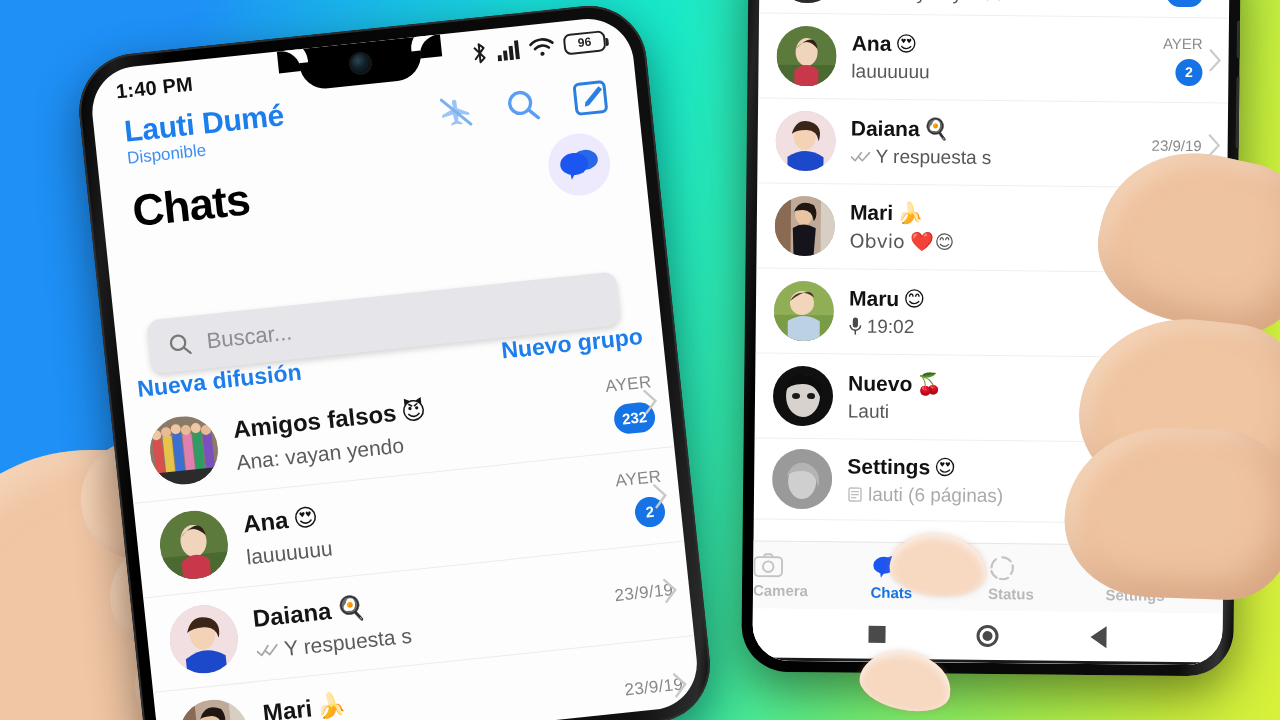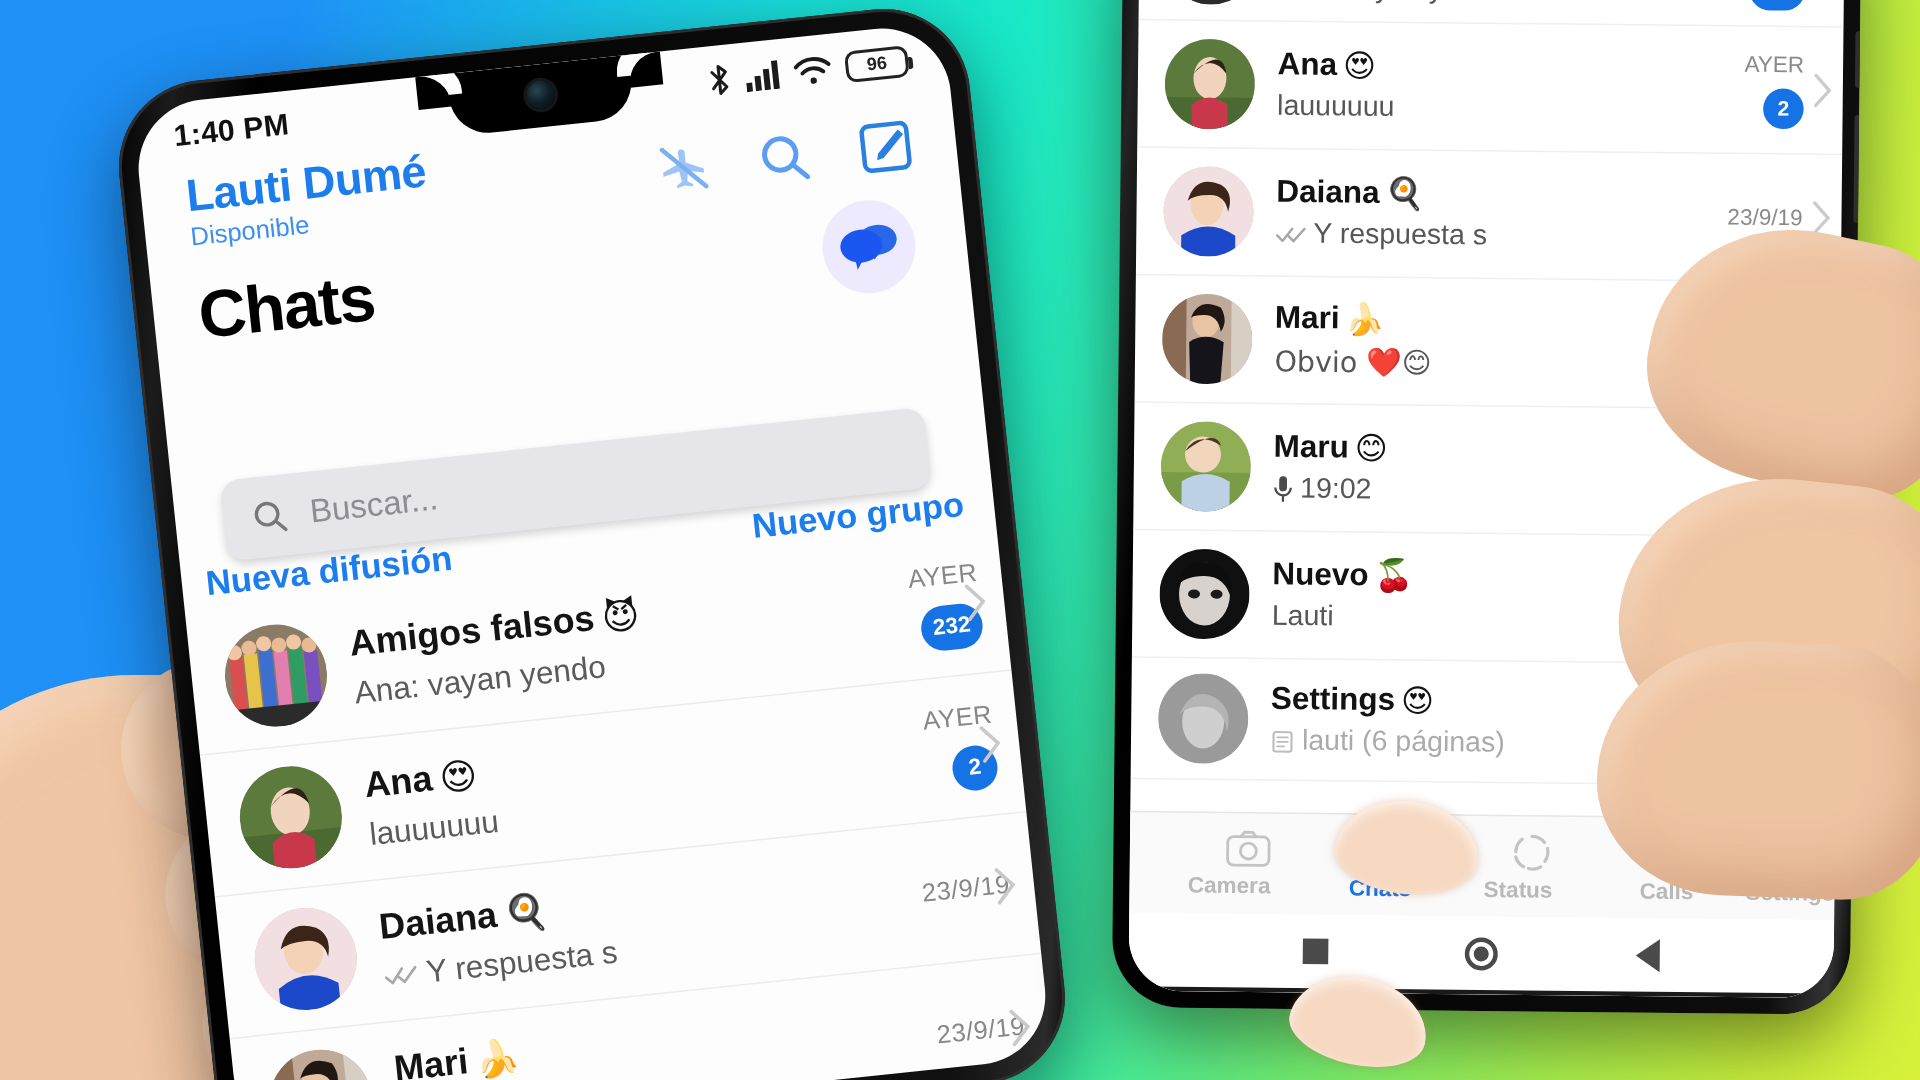--- a/index.html
+++ b/index.html
@@ -118,21 +118,21 @@
   .r-av { width:60px; height:60px; border-radius:50%; flex:0 0 60px; overflow:hidden; background:#cfcfcf; position:relative; }
   .r-name { font-size:21px; font-weight:700; color:#121212; display:flex; align-items:center; gap:4px; white-space:nowrap; }
   .r-msg { font-size:19px; color:#575757; margin-top:5px; display:flex; align-items:center; gap:5px; white-space:nowrap; overflow:hidden; }
   .r-time { font-size:15px; color:#8a8a8a; }
   .r-badge { background:#1573e6; color:#fff; border-radius:999px; min-width:27px; height:27px; padding:0 7px; display:flex; align-items:center; justify-content:center; font-size:14px; font-weight:700; }
   .r-right { flex:0 0 auto; display:flex; flex-direction:column; align-items:flex-end; gap:7px; min-width:76px; padding-right:14px;}
   .r-chev { position:absolute; right:6px; top:50%; transform:translateY(-50%); color:#cbcbcb; }
 
   
   .tabbar { flex:0 0 auto; height:68px; background:#fafafa; border-top:1px solid #e6e6e6; display:flex; align-items:center; }
-  .tab { flex:1 1 0; display:flex; flex-direction:column; align-items:flex-end; justify-content:center; gap:3px; position:relative; }
+  .tab { flex:1 1 0; display:flex; flex-direction:column; align-items:flex-start; justify-content:center; gap:3px; position:relative; }
   .tab-label { font-size:15px; color:#b9b9b9; font-weight:600; }
   .tab.active .tab-label { color:#1573e6; }
   .tab-badge { position:absolute; top:2px; left:calc(50% + 8px); background:#ef2b2b; color:#fff; font-size:12px; font-weight:700; border-radius:999px; min-width:20px; height:20px; display:flex; align-items:center; justify-content:center; padding:0 4px; z-index:3;}
   .navbar-android { flex:0 0 auto; height:52px; background:#fff; display:flex; align-items:center; justify-content:space-around; padding:0 70px; border-bottom:3px solid #1a1a1a;}
   .nv-sq { width:17px; height:17px; background:#4a4a4a; }
   .nv-home { width:22px; height:22px; border-radius:50%; border:3px solid #4a4a4a; position:relative; }
   .nv-home::after { content:""; position:absolute; inset:3px; border-radius:50%; background:#4a4a4a; }
   .nv-back { width:0;height:0;border-top:11px solid transparent;border-bottom:11px solid transparent;border-right:16px solid #4a4a4a; }
 
   .side-btn { position:absolute; right:-2px; background:#2f2f2f; border-radius:3px; width:5px; }
@@ -597,26 +597,20 @@
             <path d="M14 3.2 a10.8 10.8 0 0 1 8.4 4"></path>
             <path d="M24.4 11.2 a10.8 10.8 0 0 1 -1.6 8.5"></path>
             <path d="M20 23.6 a10.8 10.8 0 0 1 -8.2 1.1"></path>
             <path d="M8.6 23.6 a10.8 10.8 0 0 1 -5.3 -6.5"></path>
             <path d="M3.3 13.5 a10.8 10.8 0 0 1 4.2 -8.3"></path>
           </g>
         </svg>
         <span class="tab-label">Status</span>
       </div>
 
-      <div class="tab">
-        <svg width="28" height="28" viewBox="0 0 28 28">
-          <path d="M6.5 3 q-3.5 2 -3 6 q1 8 7 13 q5 4.5 11 4.5 q3 0 4 -3 l-4.5 -3.5 q-2 2 -3.5 1 q-4 -2.5 -6.5 -7.5 q-1 -2 1 -3.5 z" fill="none" stroke="#c4c4c4" stroke-width="1.9" stroke-linejoin="round"></path>
-        </svg>
-        <span class="tab-label">Calls</span>
-      </div>
 
       <div class="tab">
         <svg width="28" height="28" viewBox="0 0 28 28">
           <path d="M14 3.2 l3 1.4 3.2 -.6 1.6 2.8 2.3 2.3 -.6 3.2 1.4 3 -1.4 3 .6 3.2 -2.3 2.3 -3.2 .6 -3 1.4 -3 -1.4 -3.2 .6 -2.3 -2.3 -.6 -3.2 -1.4 -3 1.4 -3 -.6 -3.2 2.3 -2.3 3.2 -.6z" fill="none" stroke="#c4c4c4" stroke-width="1.8" stroke-linejoin="round"></path>
           <circle cx="14" cy="14" r="4" fill="none" stroke="#c4c4c4" stroke-width="1.8"></circle>
         </svg>
         <span class="tab-label">Settings</span>
       </div>
 
     </div>

